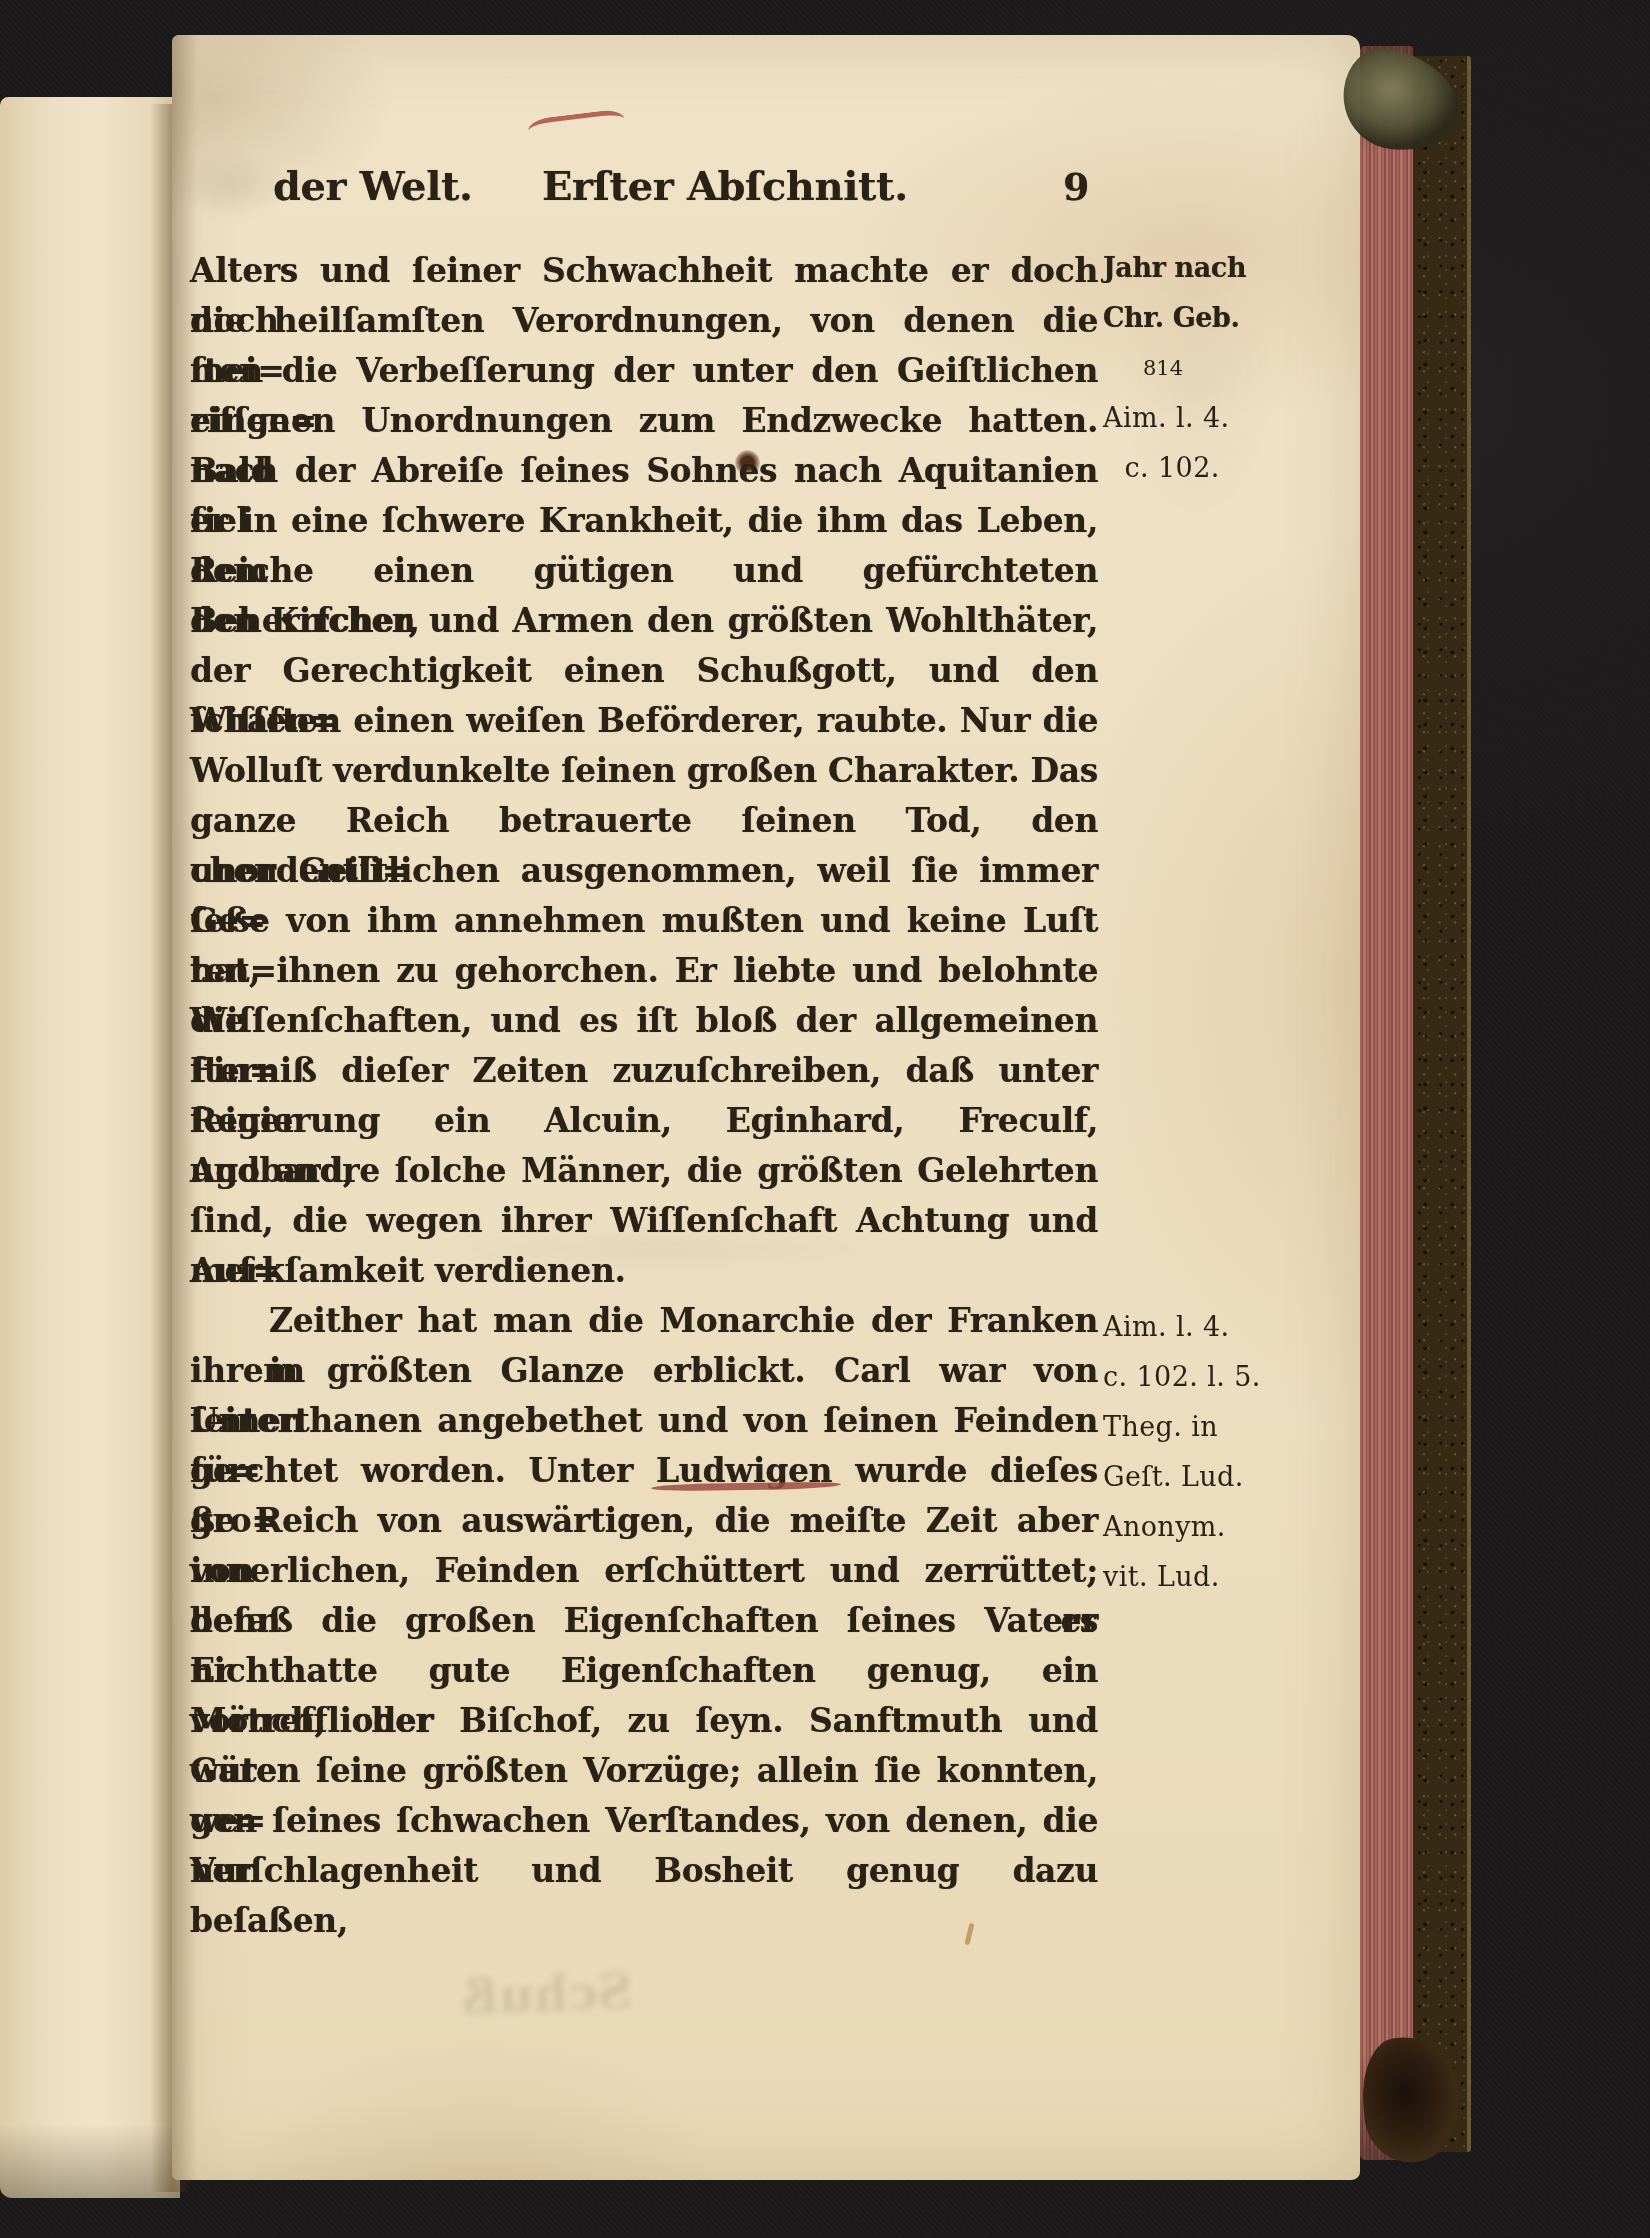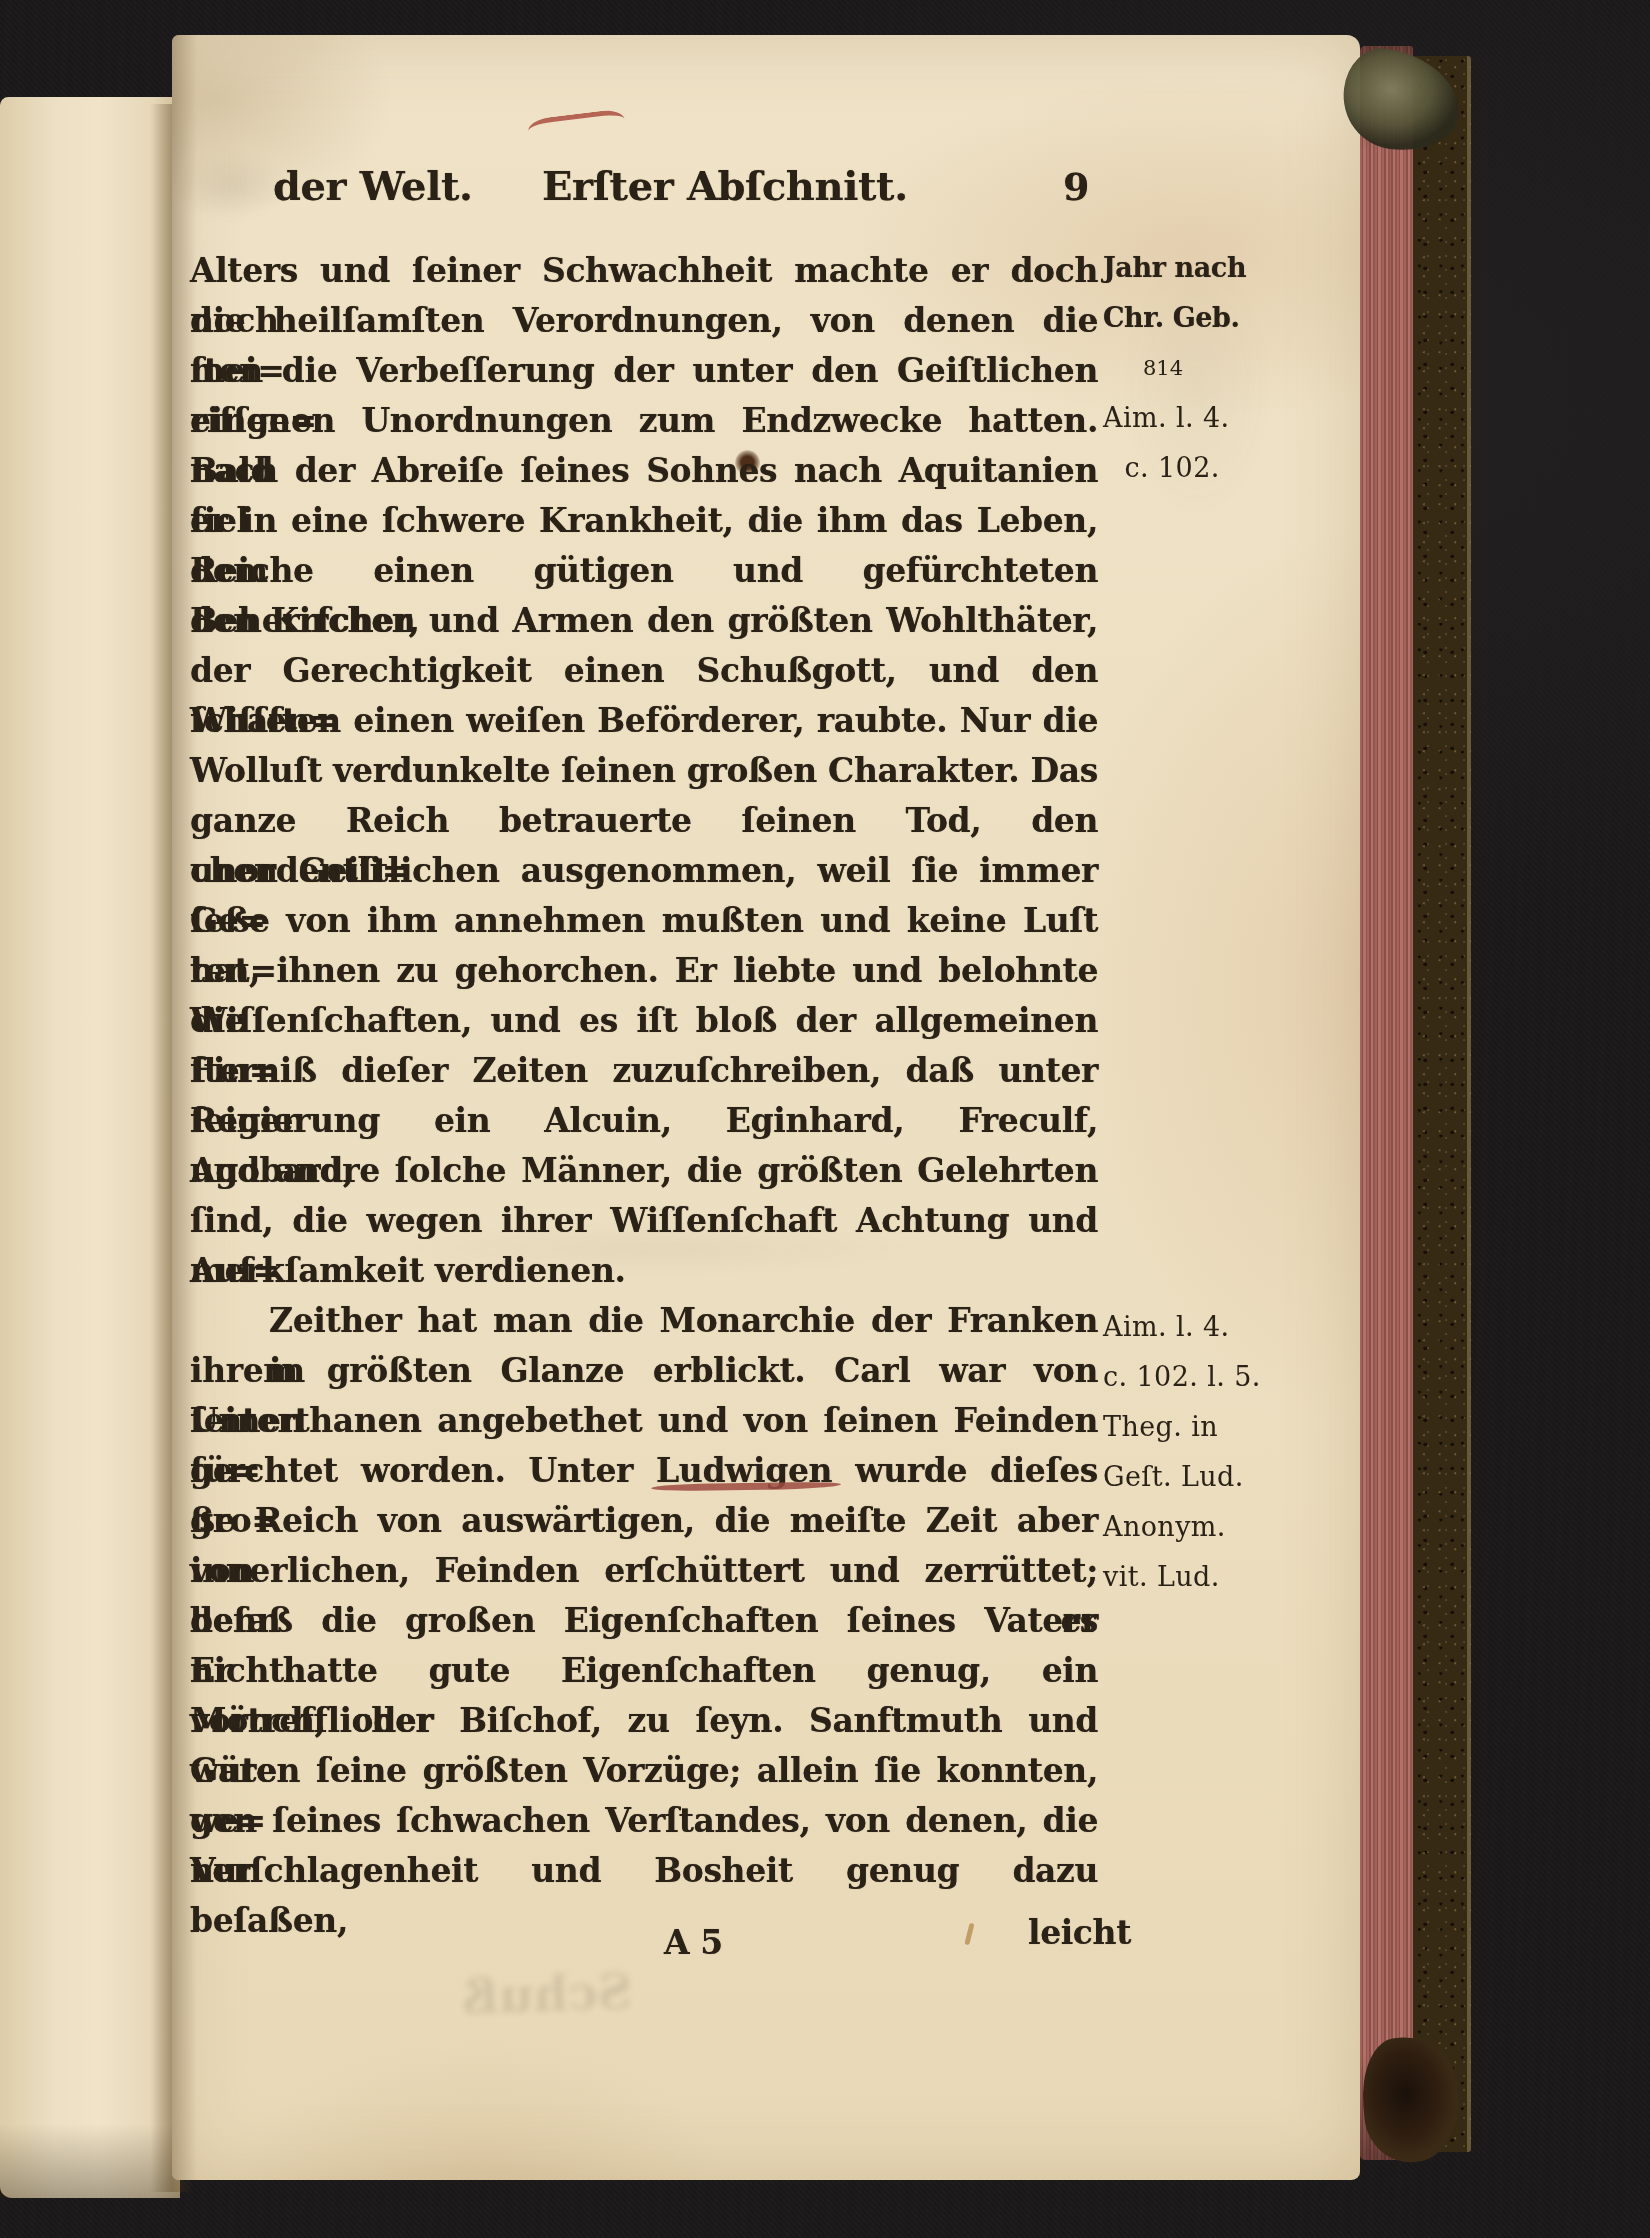--- a/index.html
+++ b/index.html
@@ -170,24 +170,20 @@
       </div>
     <div class="mnote note-mid ink" id="note-mid">
         <div class="mline mi">Aim. l. 4.</div>
         <div class="mline mi">c. 102. l. 5.</div>
         <div class="mline mi">Theg. in</div>
         <div class="mline mi">Geſt. Lud.</div>
         <div class="mline mi">Anonym.</div>
         <div class="mline mi">vit. Lud.</div>
       </div>
 
-    <div class="sig-row fraktur ink">
-      <span class="sig">A 5</span>
-      <span class="catch">leicht</span>
-    </div>
   </div>
 
   <div class="fore-edge"></div>
   <div class="cover-board"></div>
   <div class="damage-top"></div>
   <div class="damage-bottom"></div>
 </div>
 
 
 </body></html>

